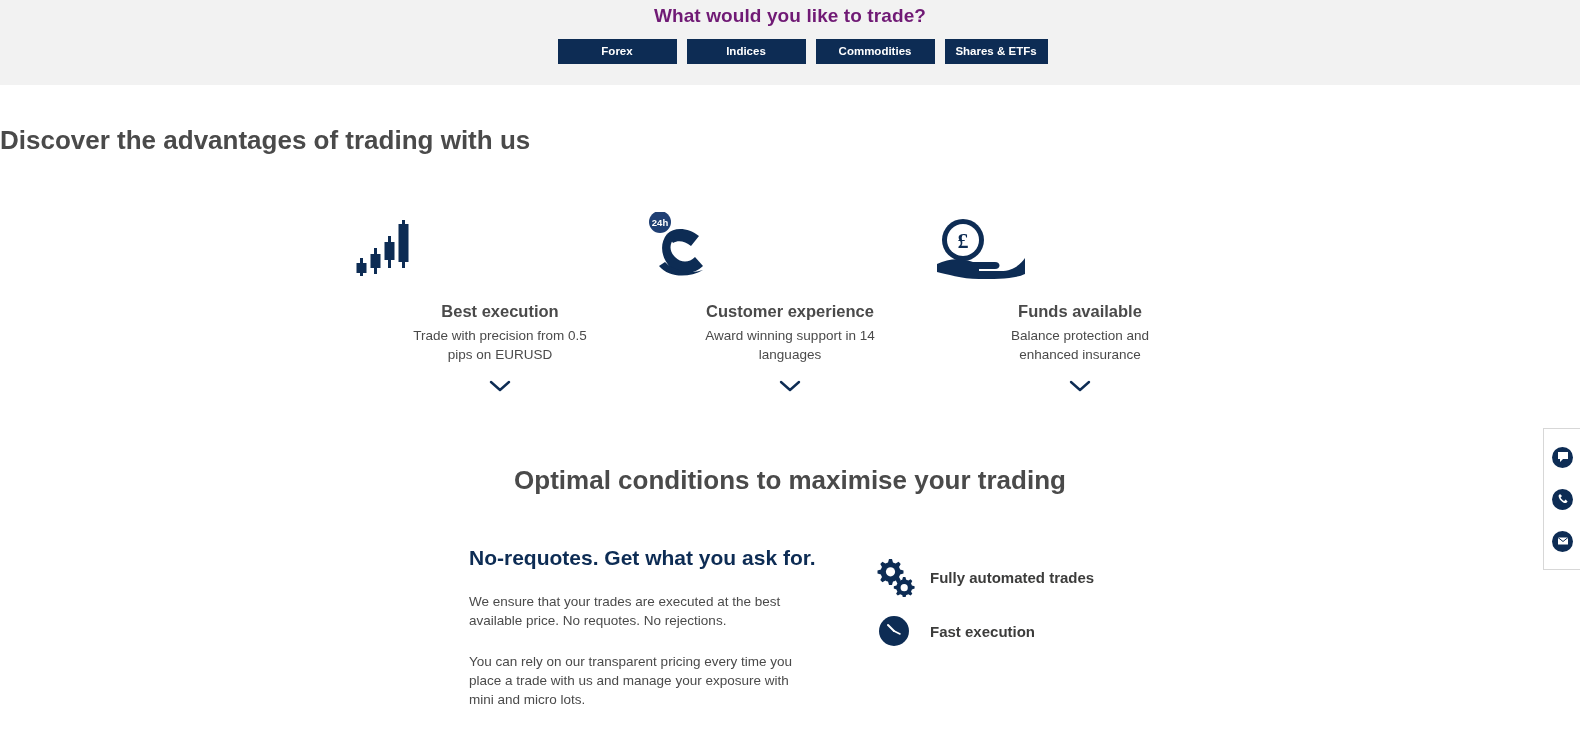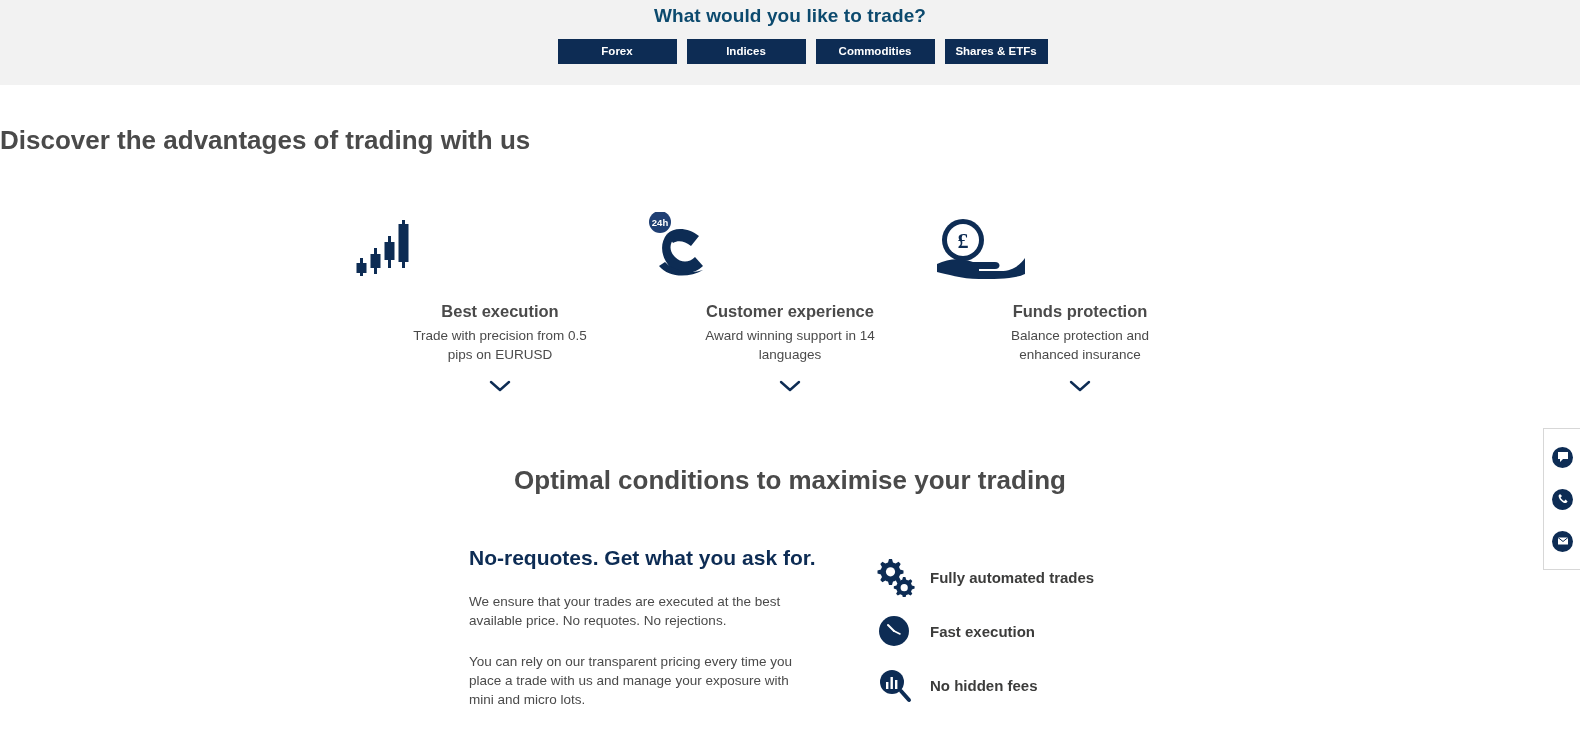--- a/index.html
+++ b/index.html
@@ -16,21 +16,21 @@
   .trade-bar {
     width: 100%;
     height: 85px;
     background: #f2f2f2;
     position: relative;
   }
   .trade-bar-title {
     text-align: center;
     font-size: 19px;
     font-weight: bold;
-    color: #0c4a6e;
+    color: #701a75;
     padding-top: 5px;
     letter-spacing: .1px;
   }
   .trade-buttons {
     display: flex;
     justify-content: center;
     gap: 10px;
     margin-top: 12px;
     margin-left: 25px;
   }
@@ -251,21 +251,21 @@
 
     <div class="card">
       <div class="card-icon">
         <svg width="92" height="62" viewBox="0 0 92 62" aria-hidden="true">
           <circle cx="28" cy="22" r="21" fill="#0d2c54"></circle>
           <circle cx="28" cy="22" r="16" fill="#ffffff"></circle>
           <text x="28" y="30" font-family="Liberation Serif, serif" font-size="22" font-weight="bold" fill="#0d2c54" text-anchor="middle">£</text>
           <path d="M2 46 C14 40, 26 40, 38 44 L60 44 C66 44, 66 51, 60 51 L44 51 L44 53 L66 53 C78 53, 86 46, 90 40 L90 56 C80 61, 60 61, 44 61 C26 61, 12 56, 2 54 Z" fill="#0d2c54"></path>
         </svg>
       </div>
-      <div class="card-title">Funds protection</div>
+      <div class="card-title">Funds available</div>
       <div class="card-desc">Balance protection and enhanced insurance</div>
       <div class="chevron-wrap">
         <svg width="22" height="13" viewBox="0 0 22 13">
           <polyline points="2,2 11,10 20,2" fill="none" stroke="#0d2c54" stroke-width="2.4" stroke-linecap="round" stroke-linejoin="round"></polyline>
         </svg>
       </div>
     </div>
 
   </div>
 </div>
@@ -300,34 +300,20 @@
         <div class="feature-icon">
           <svg width="34" height="34" viewBox="0 0 34 34" aria-hidden="true">
             <circle cx="17" cy="17" r="15" fill="#0d2c54"></circle>
             <path d="M17 17 L11 11" stroke="#ffffff" stroke-width="2" stroke-linecap="round"></path>
             <path d="M17 17 L23 20" stroke="#ffffff" stroke-width="1.6" stroke-linecap="round"></path>
           </svg>
         </div>
         <div class="feature-label">Fast execution</div>
       </div>
 
-      <div class="feature-row">
-        <div class="feature-icon">
-          <svg width="36" height="36" viewBox="0 0 36 36" aria-hidden="true">
-            <circle cx="16" cy="15" r="12" fill="#0d2c54"></circle>
-            <g fill="#ffffff">
-              <rect x="10" y="15" width="2.4" height="7"></rect>
-              <rect x="14.5" y="10" width="2.4" height="12"></rect>
-              <rect x="19" y="13" width="2.4" height="9"></rect>
-            </g>
-            <path d="M25 24 L33 33" stroke="#0d2c54" stroke-width="4" stroke-linecap="round"></path>
-          </svg>
-        </div>
-        <div class="feature-label">No hidden fees</div>
-      </div>
 
     </div>
   </div>
 </div>
 
 <div class="side-widget">
   <div class="side-btn">
     <span class="circle-icon">
       <svg width="12" height="12" viewBox="0 0 12 12" aria-hidden="true">
         <path d="M1 1 h10 v7 h-5 l-3 3 v-3 h-2 z" fill="#ffffff"></path>

